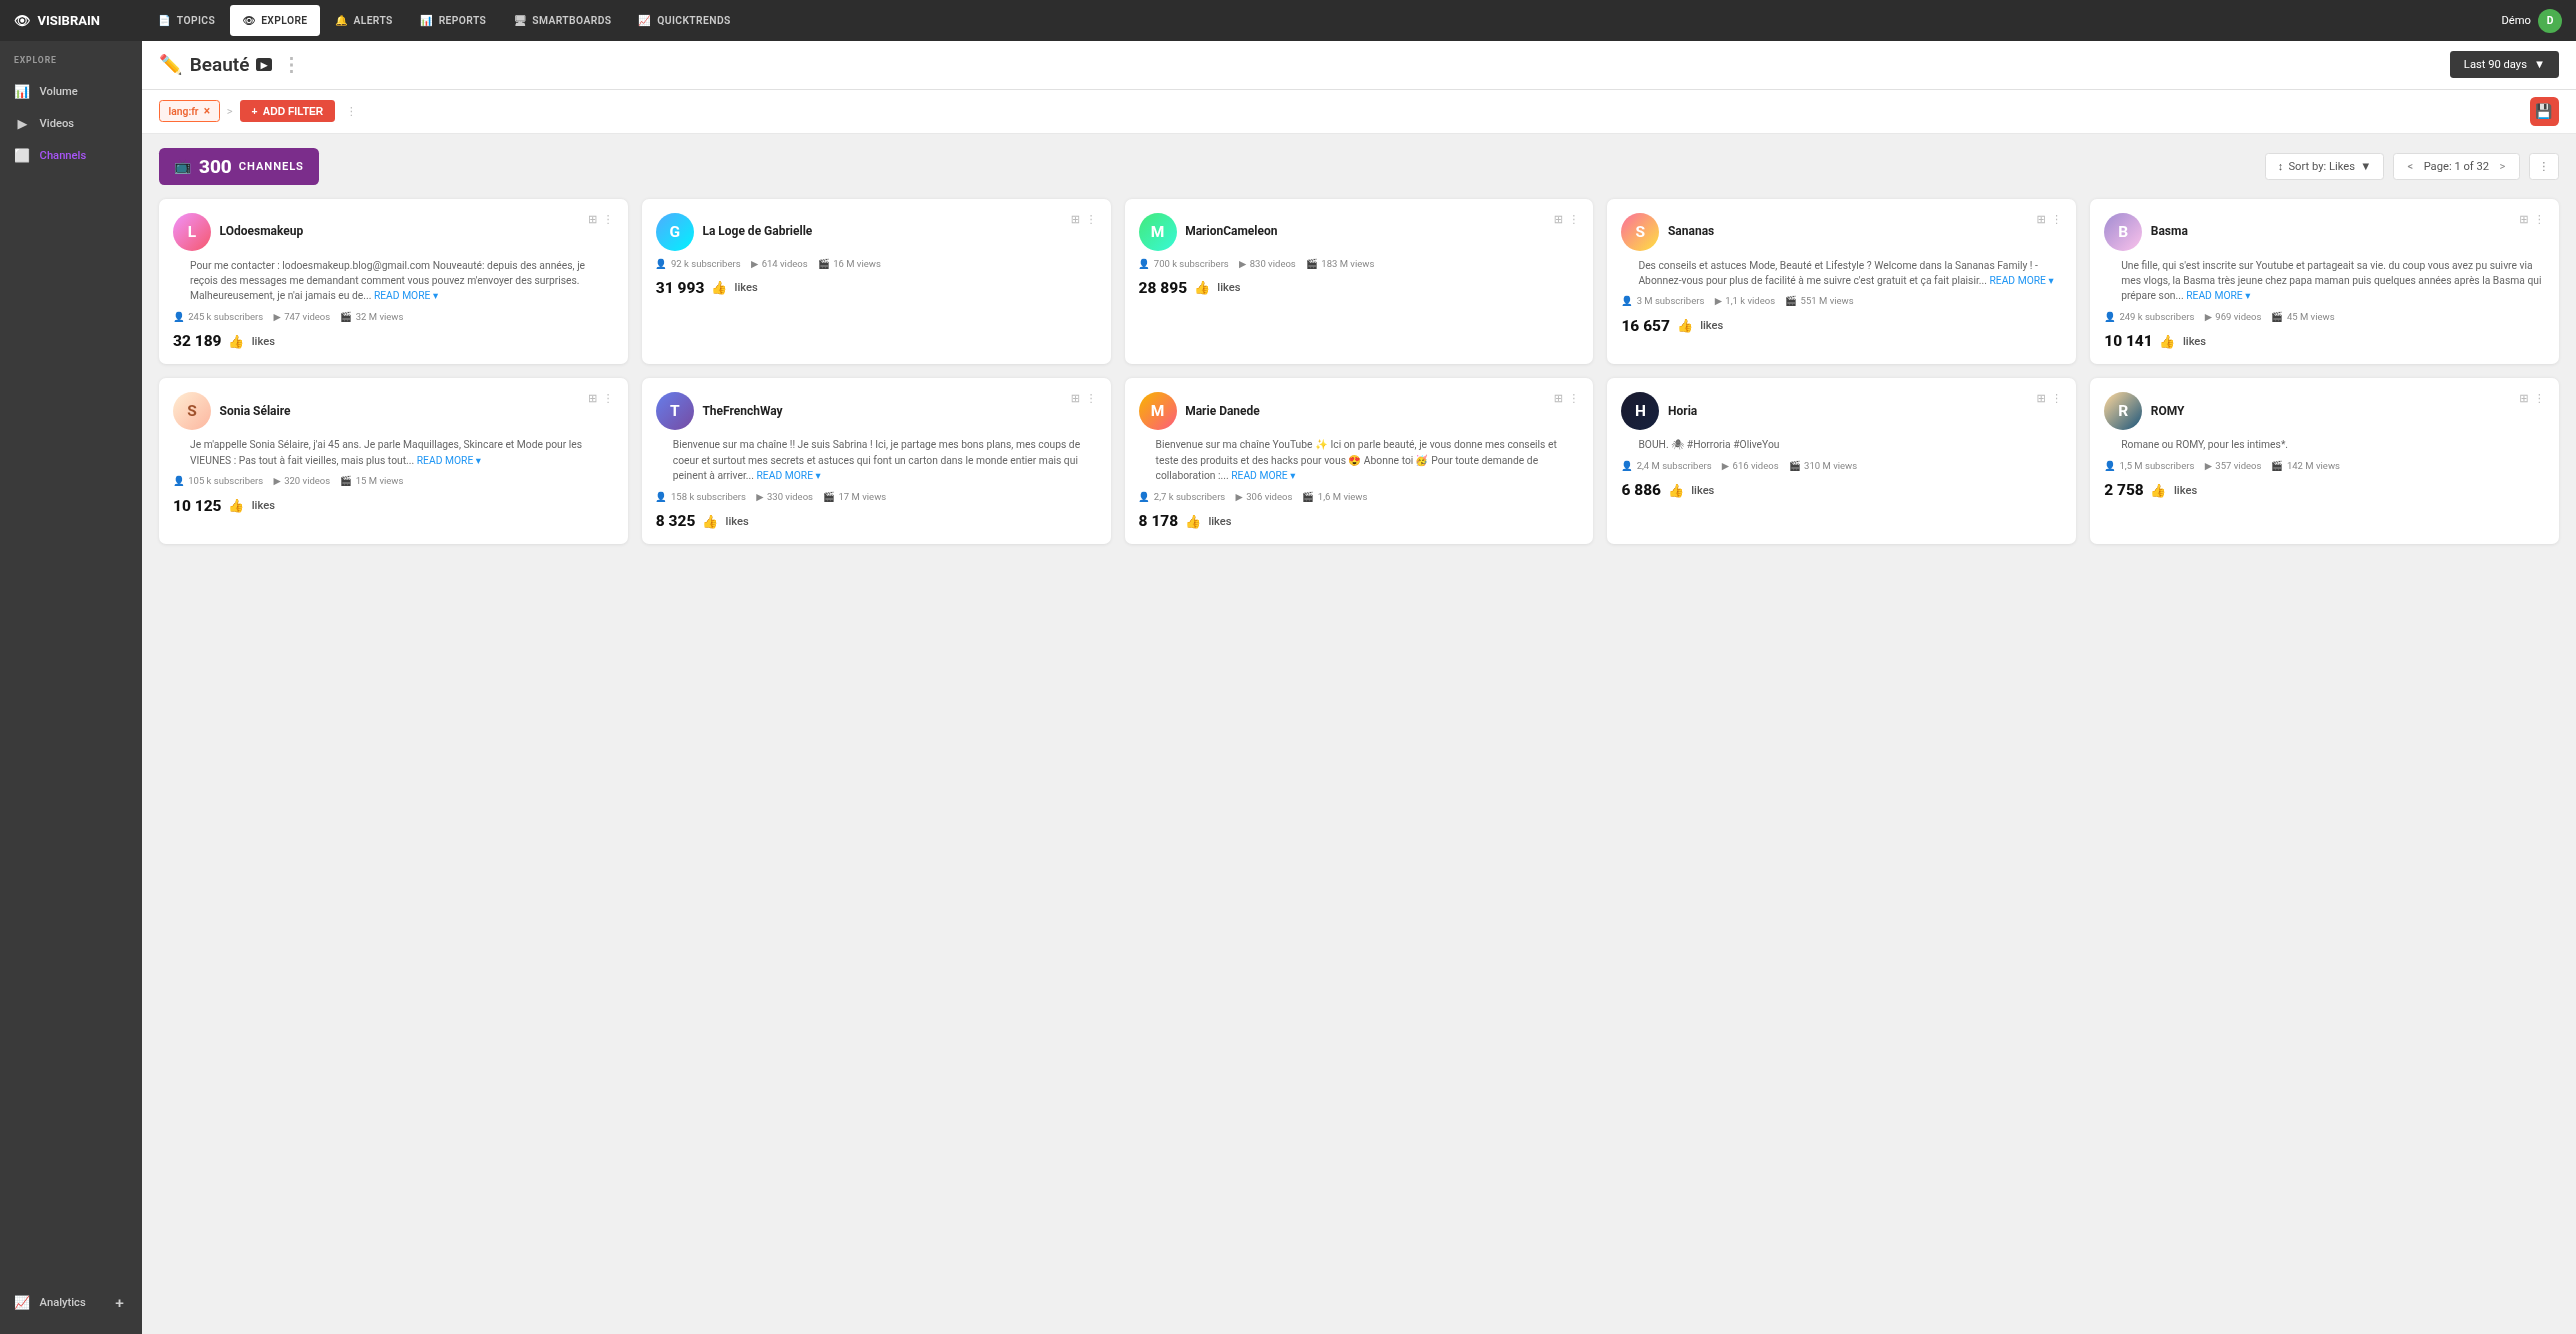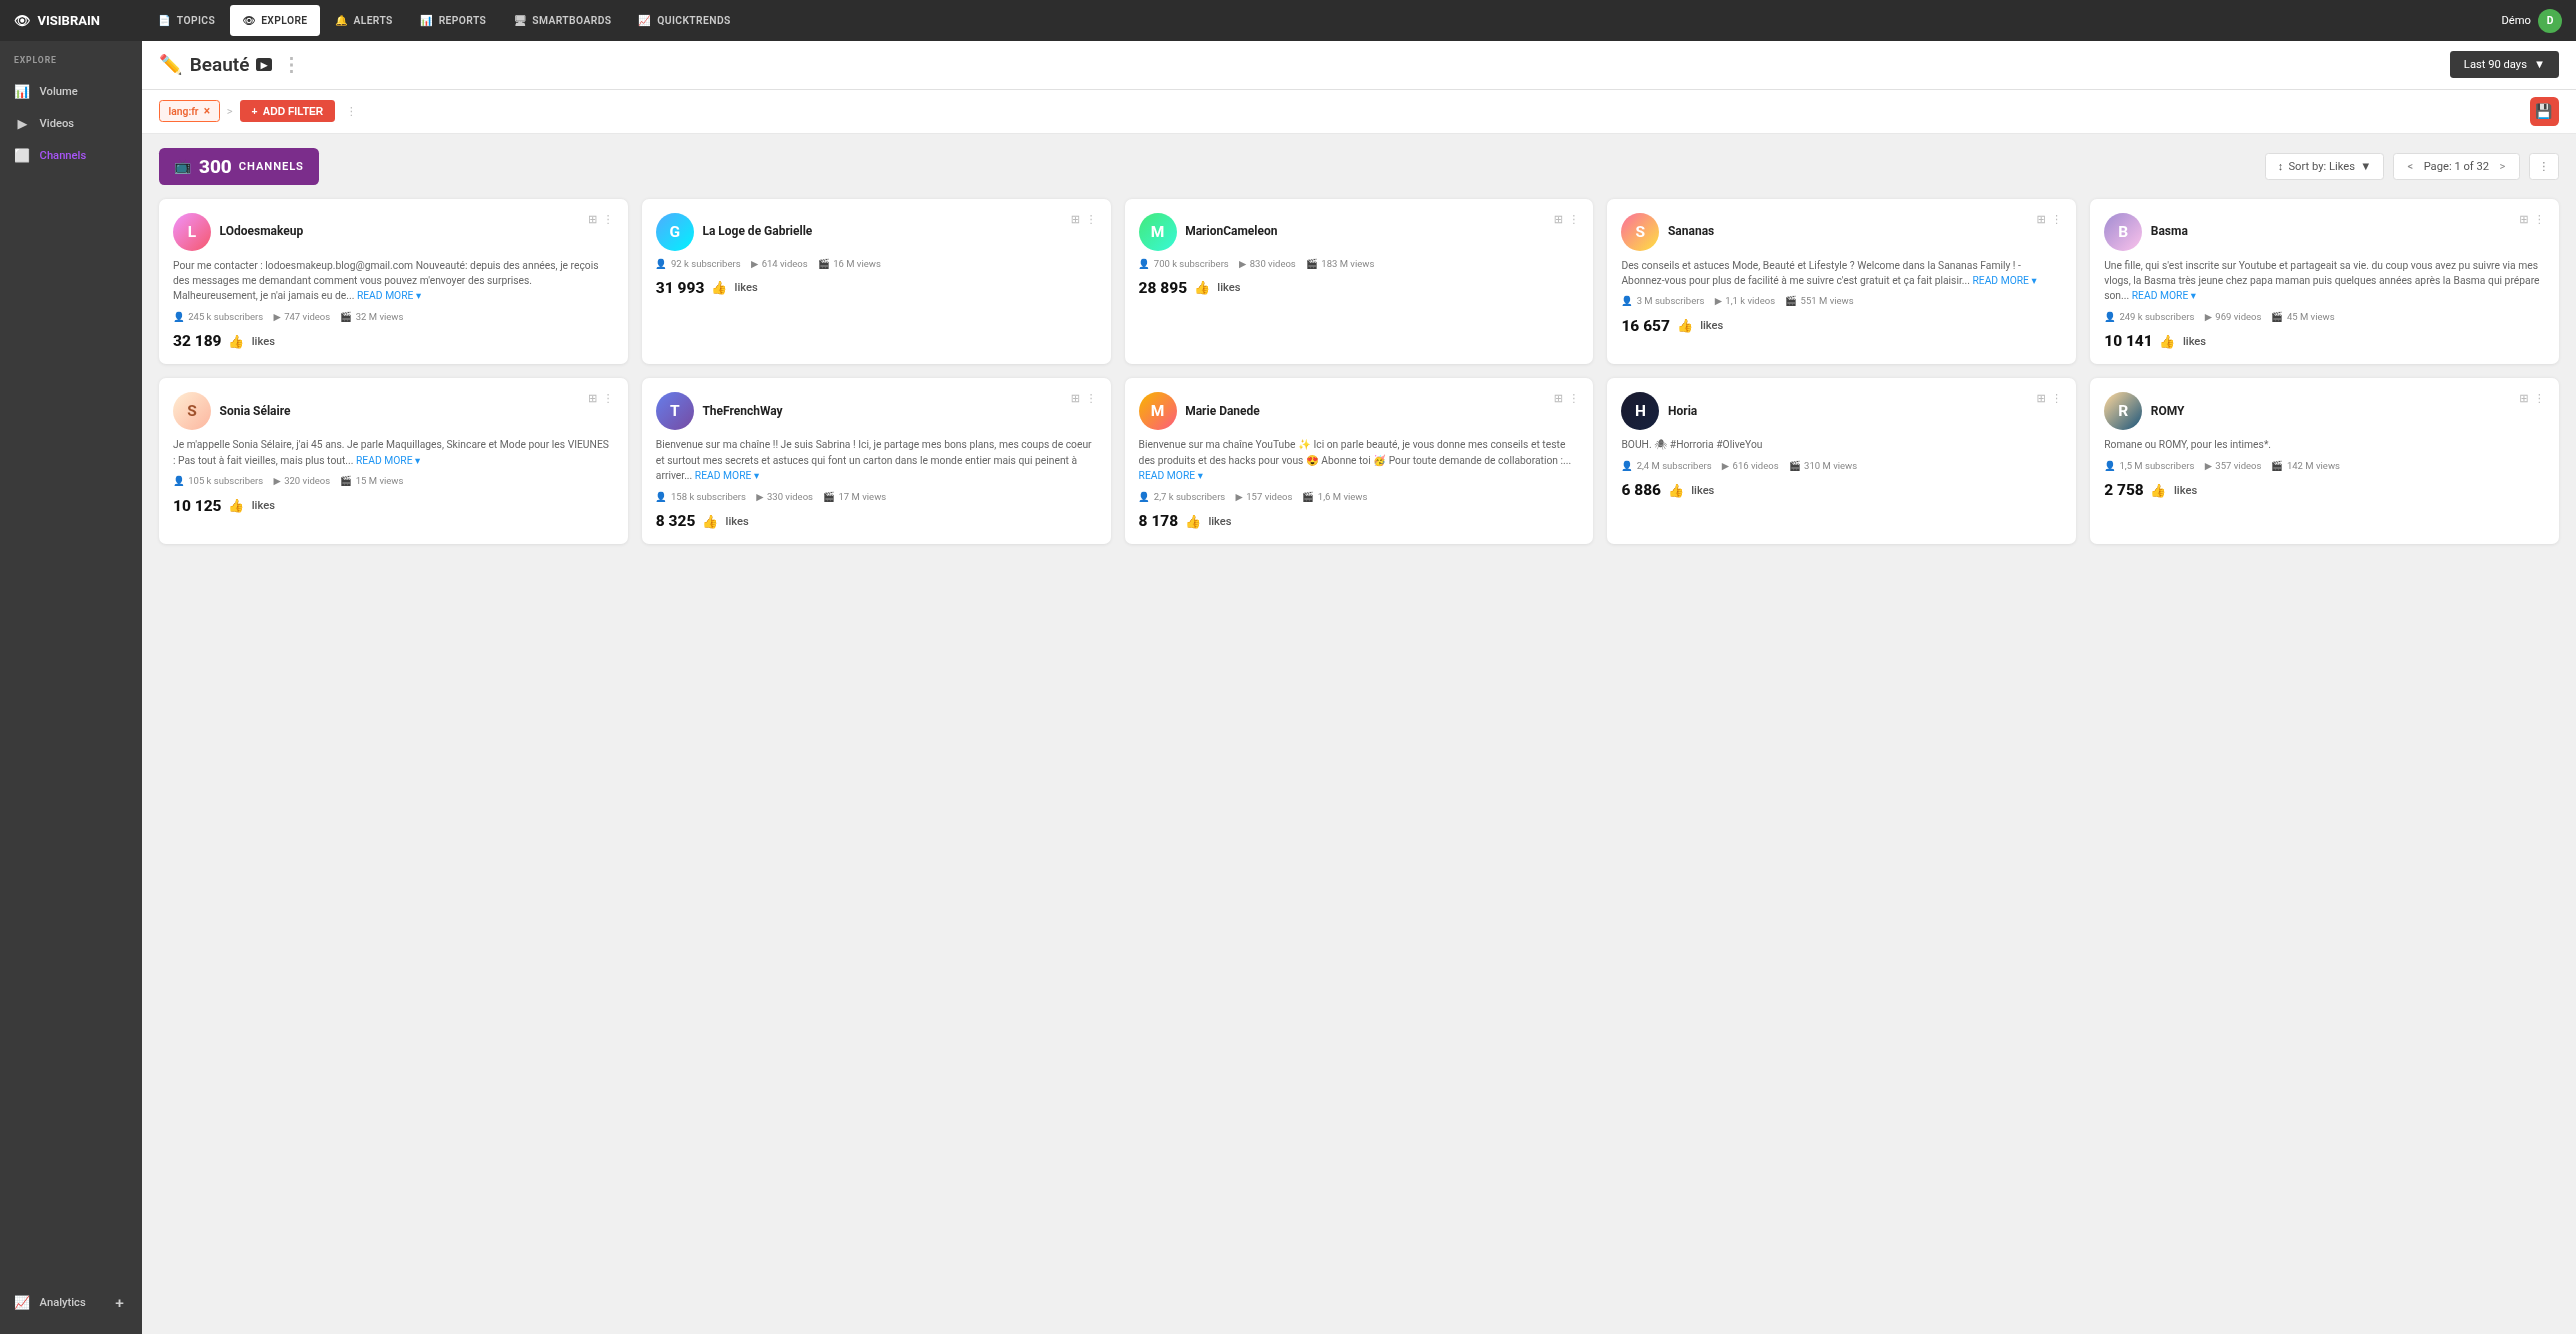--- a/index.html
+++ b/index.html
@@ -181,21 +181,21 @@
       font-size: 15.5px; font-weight: bold; color: #fff;
       overflow: hidden;
     }
     .channel-name {
       font-size: 12px; font-weight: 700; color: #222; line-height: 1.3; text-align: center;
     }
     .card-action-icons {
       display: flex; gap: 5.2px; color: #bbb; font-size: 11.2px;
     }
     .card-description {
-      font-size: 10.3px; color: #666; line-height: 1.5;
+      font-size: 10.3px; color: #666; line-height: 1.5; margin-left: 17px;
     }
     .read-more {
       color: #2196f3; cursor: pointer; font-size: 10.3px;
       display: inline-flex; align-items: center; gap: 2.6px;
     }
     .card-stats {
       display: flex; flex-wrap: wrap; gap: 3.4px 10.3px;
       font-size: 9.5px; color: #888;
     }
     .stat { display: flex; align-items: center; gap: 3.4px; }
@@ -591,21 +591,21 @@
       Bienvenue sur ma chaîne YouTube ✨ Ici on parle beauté, je vous donne mes conseils et teste des produits et des hacks pour vous 😍 Abonne toi 🥳 Pour toute demande de collaboration :...
       <span class="read-more">READ MORE ▾</span>
     </div>
     <div class="card-stats">
       <span class="stat">
         <span class="stat-icon">👤</span>
         <span>2,7 k subscribers</span>
       </span>
       <span class="stat">
         <span class="stat-icon">▶</span>
-        <span>157 videos</span>
+        <span>306 videos</span>
       </span>
       <span class="stat">
         <span class="stat-icon">🎬</span>
         <span>1,6 M views</span>
       </span>
     </div>
     <div class="card-likes">
       <span>8 178</span>
       <span class="likes-icon">👍</span>
       <span style="font-size:11.2px;font-weight:500;color:#555;">likes</span>

